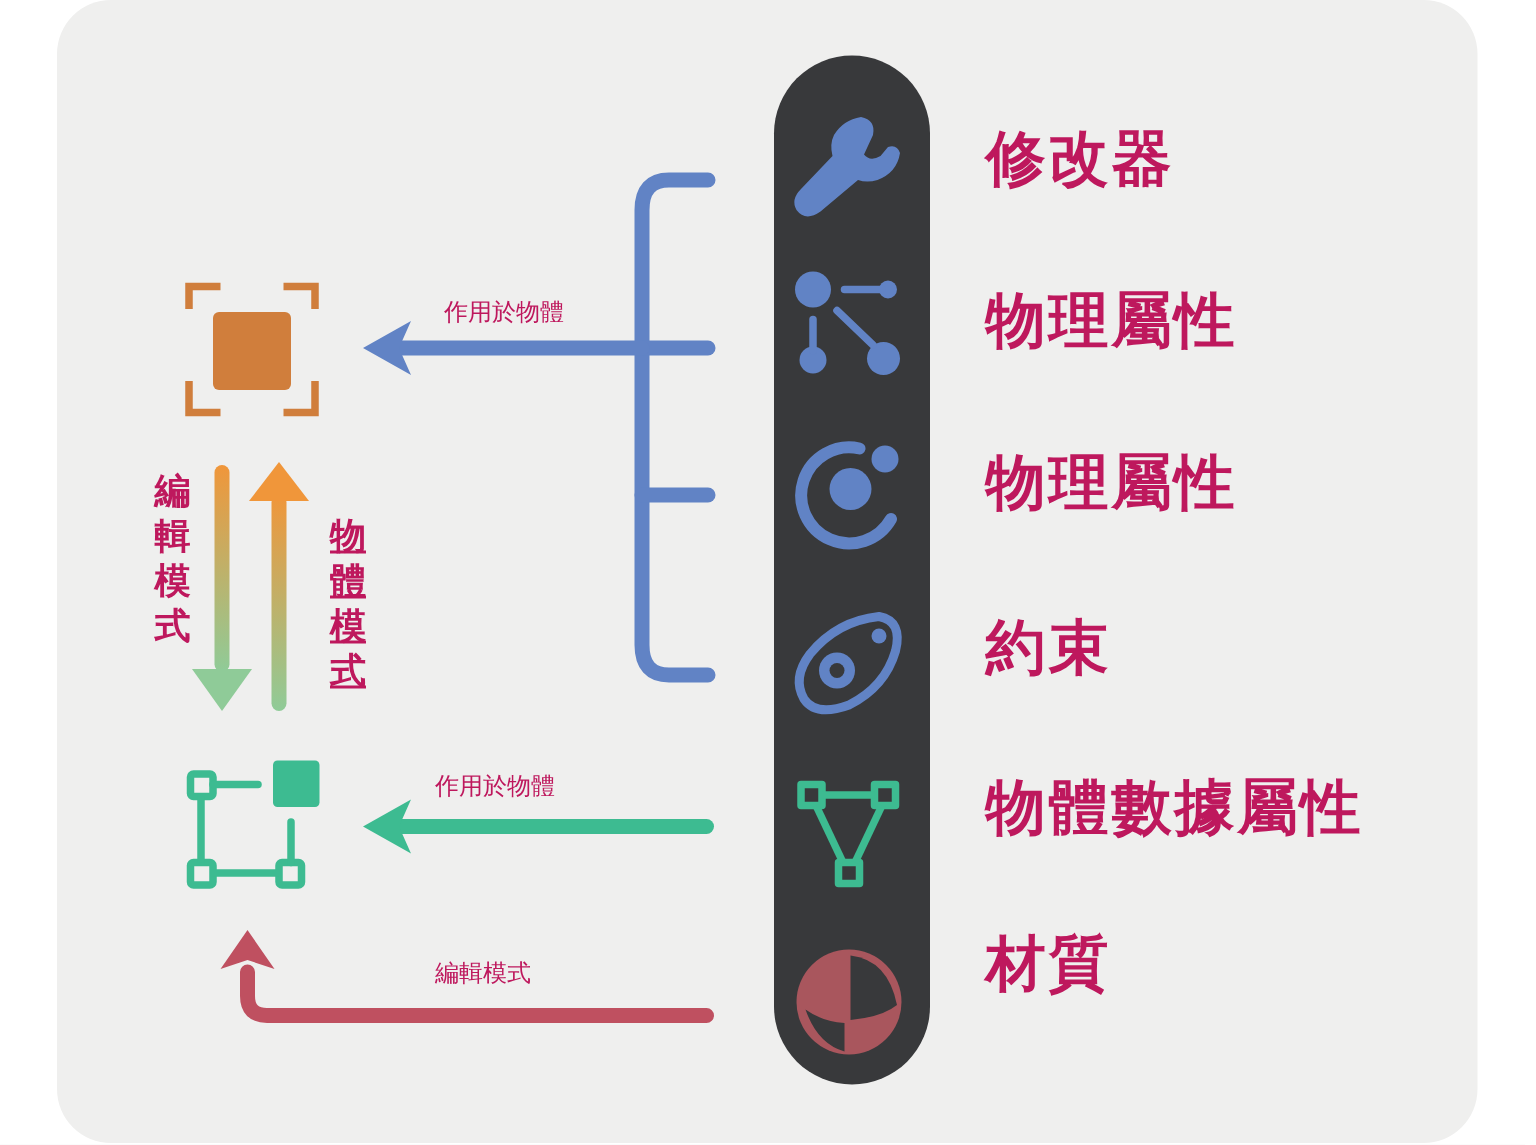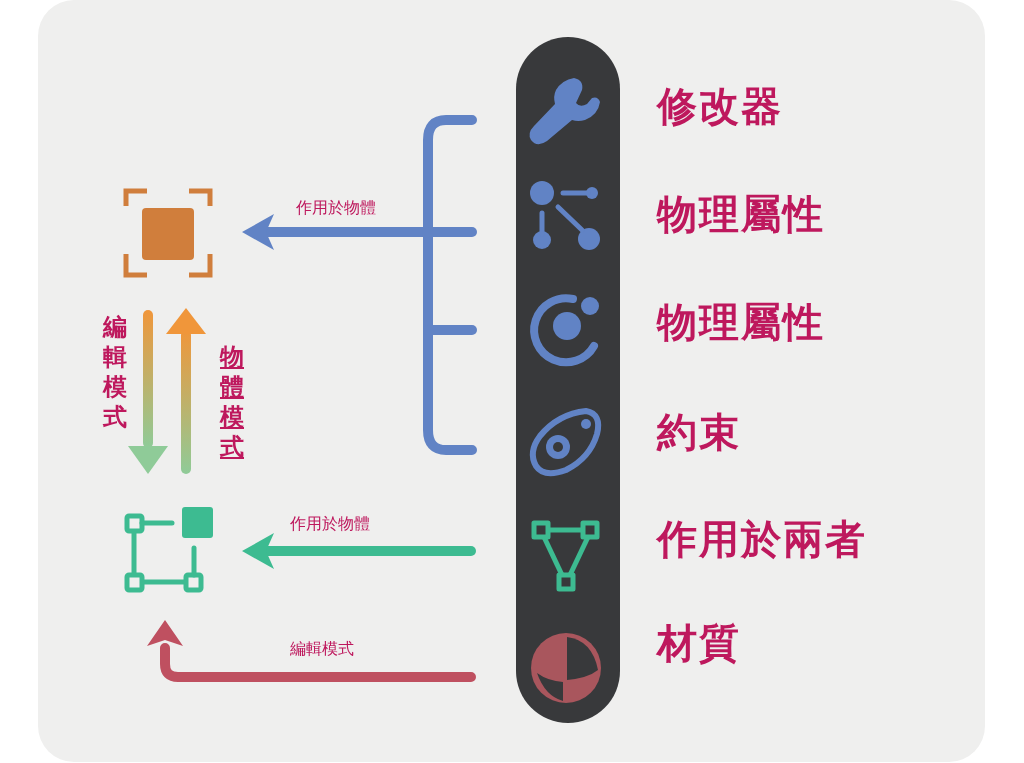--- a/index.html
+++ b/index.html
@@ -110,21 +110,21 @@
   <g>
     <rect x="181" y="330" width="10" height="144" rx="5" fill="url(#gradDown)"></rect>
     <polygon points="166,334 206,334 186,308" fill="#f0963a"></polygon>
   </g>
 </svg>
 
 <div class="lbl prop-label" style="top:84px;">修改器</div>
 <div class="lbl prop-label" style="top:192px;">物理屬性</div>
 <div class="lbl prop-label" style="top:300px;">物理屬性</div>
 <div class="lbl prop-label" style="top:410px;">約束</div>
-<div class="lbl prop-label" style="top:517px;">作用於兩者</div>
+<div class="lbl prop-label" style="top:517px;">物體數據屬性</div>
 <div class="lbl prop-label" style="top:625px;font-family:Liberation Mono, monospace;">材質</div>
 
 <div class="lbl edge-label" style="left:296px; top:198px;">作用於物體</div>
 <div class="lbl edge-label" style="left:290px; top:514px;">作用於物體</div>
 <div class="lbl edge-label" style="left:290px; top:639px;">編輯模式</div>
 
 <div class="lbl vlabel" style="left:100px; top:312px;">編輯模式</div>
 <div class="lbl vlabel" style="left:217px; top:342px;text-decoration:underline;">物體模式</div>
 
 </body></html>

